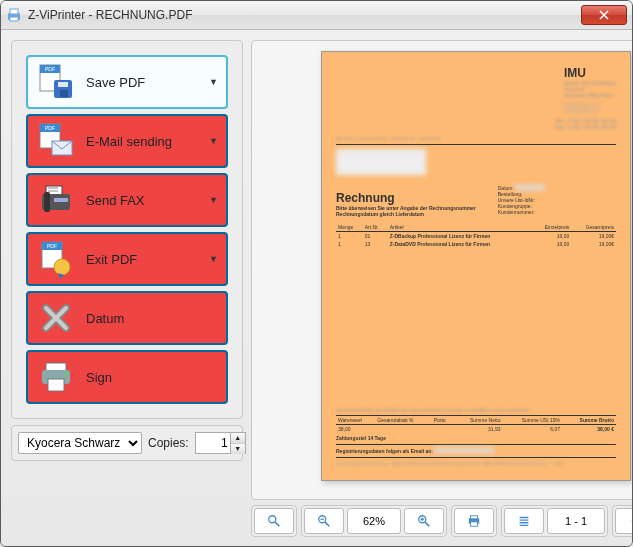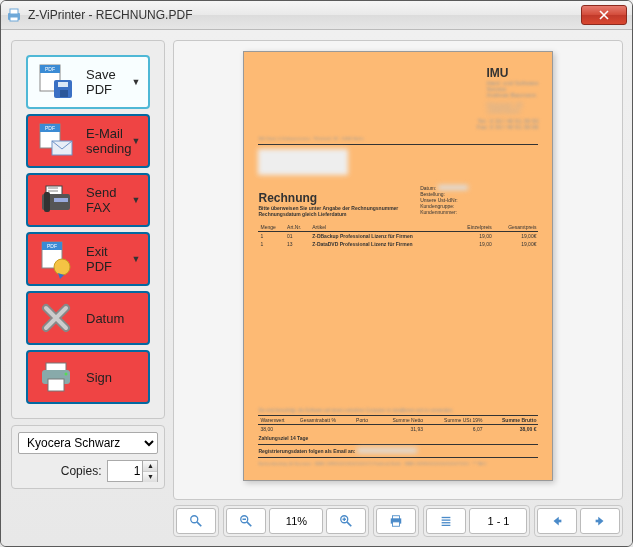--- a/index.html
+++ b/index.html
@@ -101,21 +101,20 @@
   .action-btn .chevron {
     font-size: 9px;
     color: #333;
   }
   .printer-box {
     border:1px solid #c8c8c8;
     border-radius:4px;
     background:#ededed;
     padding:6px;
     display:flex;
-    flex-direction:column;
     gap:6px;
   }
   .printer-select {
     height: 22px;
     font-size: 12px;
     border:1px solid #aaa;
     border-radius:2px;
     background:#fff;
     padding: 0 4px;
   }
@@ -448,21 +447,21 @@
           </div>
         </div>
         <div class="tool-group">
           <div class="tool-btn">
             <svg viewBox="0 0 16 16">
                 <circle cx="6" cy="6" r="4" fill="none" stroke="#4b8bc9" stroke-width="1.5"></circle>
                 <line x1="4" y1="6" x2="8" y2="6" stroke="#4b8bc9" stroke-width="1.5"></line>
                 <line x1="9" y1="9" x2="14" y2="14" stroke="#4b8bc9" stroke-width="2"></line>
               </svg>
           </div>
-          <div class="tool-btn" style="min-width:40px">11%</div>
+          <div class="tool-btn" style="min-width:40px">62%</div>
           <div class="tool-btn">
             <svg viewBox="0 0 16 16">
                 <circle cx="6" cy="6" r="4" fill="none" stroke="#4b8bc9" stroke-width="1.5"></circle>
                 <line x1="4" y1="6" x2="8" y2="6" stroke="#4b8bc9" stroke-width="1.5"></line>
                 <line x1="6" y1="4" x2="6" y2="8" stroke="#4b8bc9" stroke-width="1.5"></line>
                 <line x1="9" y1="9" x2="14" y2="14" stroke="#4b8bc9" stroke-width="2"></line>
               </svg>
           </div>
         </div>
         <div class="tool-group">

